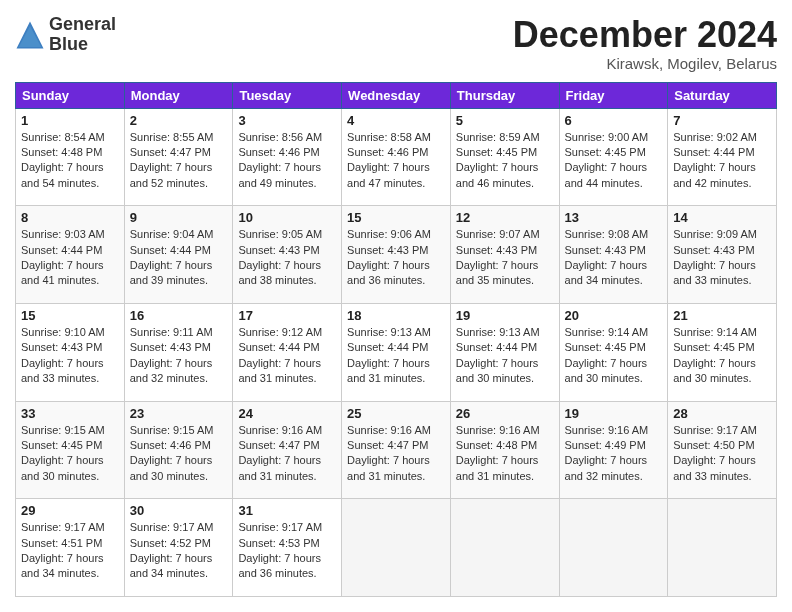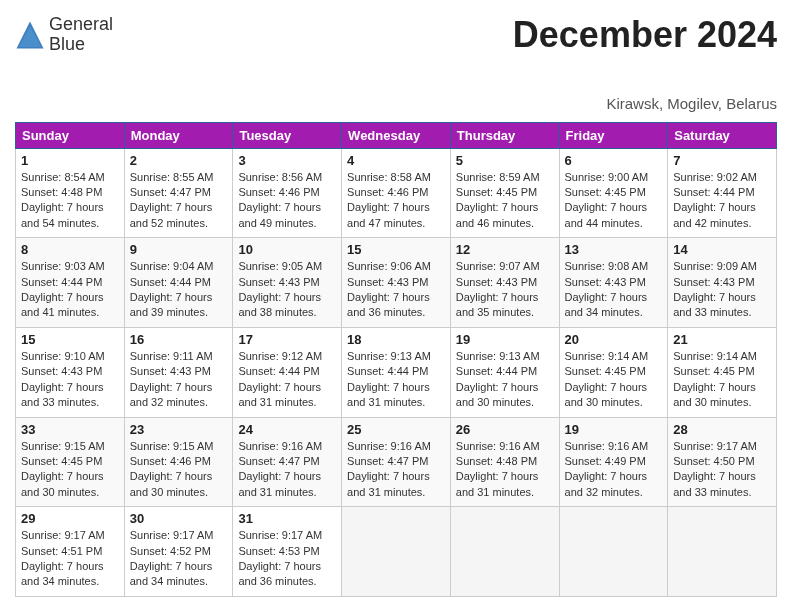--- a/index.html
+++ b/index.html
@@ -22,21 +22,21 @@
       justify-content: space-between;
       align-items: flex-start;
       margin-bottom: 10px;
     }
     .logo {
       display: flex;
       align-items: center;
     }
     .logo-text {
       font-size: 18px;
-      font-weight: normal;
+      font-weight: bold;
       color: #333;
       line-height: 1.1;
     }
     .logo-text span {
       display: block;
     }
     .logo-icon {
       width: 30px;
       height: 30px;
       margin-right: 4px;
@@ -46,30 +46,29 @@
     }
     .month-title {
       font-size: 36px;
       font-weight: bold;
       color: #222;
       line-height: 1.1;
     }
     .location {
       font-size: 15px;
       color: #555;
-      margin-top: 40px;
     }
     .calendar {
       flex: 1;
       border-collapse: collapse;
       width: 100%;
       table-layout: fixed;
     }
     .calendar th {
-      background-color: #a21caf;
+      background-color: #6d28d9;
       color: white;
       text-align: left;
       padding: 5px 6px;
       font-size: 13px;
       font-weight: bold;
       border: 1px solid #2a6099;
     }
     .calendar td {
       border: 1px solid #ccc;
       vertical-align: top;

